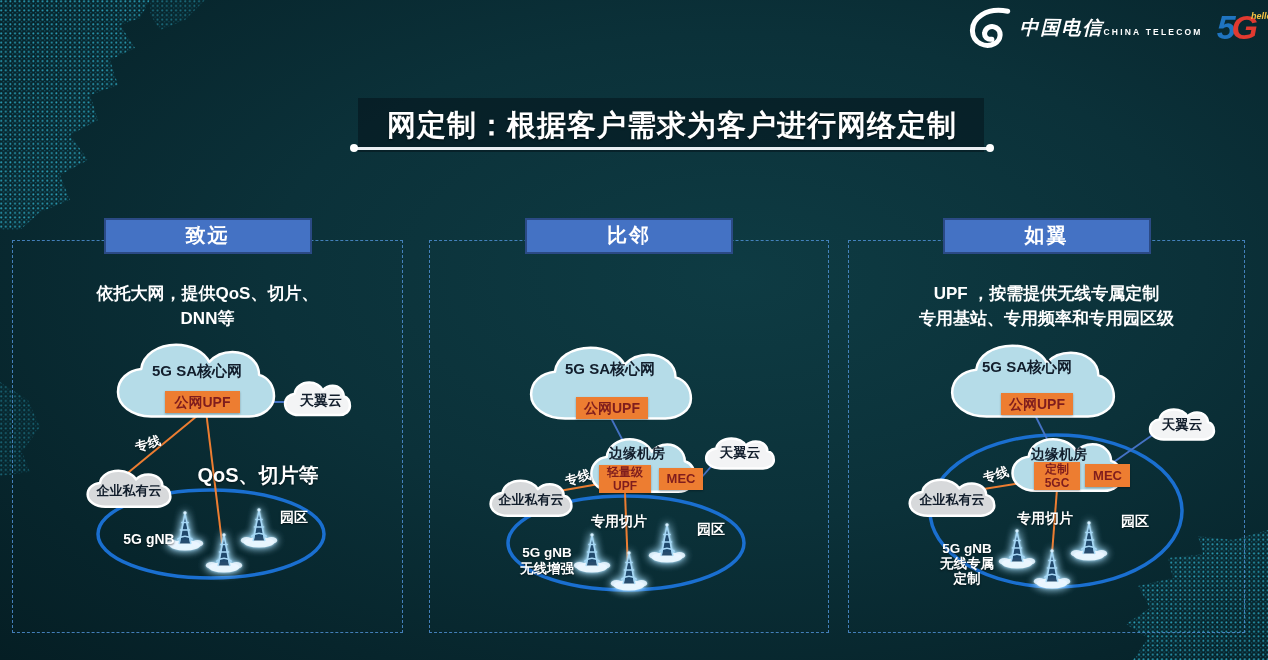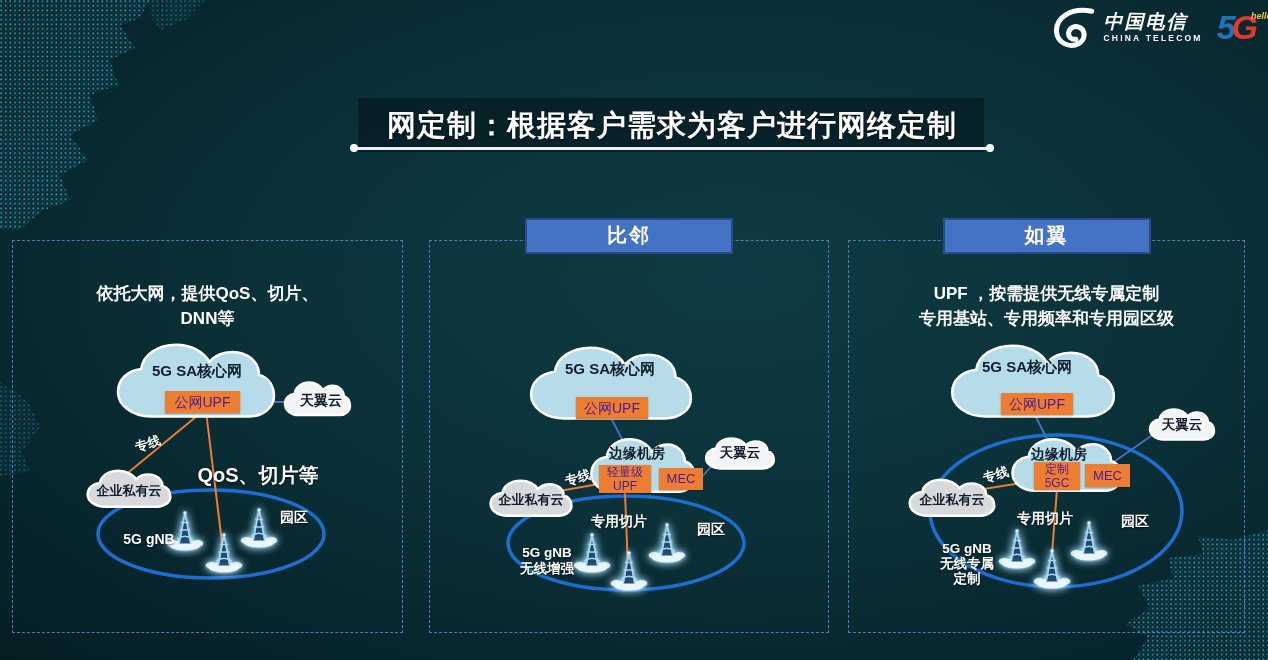--- a/index.html
+++ b/index.html
@@ -5,21 +5,21 @@
   html,body{margin:0;padding:0;background:#041a20;}
   #stage{
     position:relative;width:1268px;height:660px;overflow:hidden;
     font-family:"Liberation Sans", sans-serif;
     background:radial-gradient(ellipse at 58% 42%, #0e3b43 0%, #0b3139 45%, #07252c 78%, #051e24 100%);
   }
   
   .patch{position:absolute;pointer-events:none;}
   
   .logo{position:absolute;top:5px;right:10px;display:flex;align-items:center;gap:8px;}
-  .ct-text{display:flex;flex-direction:column;align-items:flex-start;line-height:1;}
+  .ct-text{display:flex;flex-direction:row;align-items:flex-end;line-height:1;}
   .ct-cn{color:#fff;font-size:19px;font-weight:bold;letter-spacing:2px;font-style:italic;}
   .ct-en{color:#fff;font-size:8.5px;letter-spacing:2.2px;margin-top:3px;font-weight:bold;}
   .mark5g{position:relative;font-weight:bold;font-style:italic;font-size:34px;line-height:1;margin-left:6px;}
   .mark5g .five{color:#1f74c0;}
   .mark5g .gee{color:#e03a30;margin-left:-4px;}
   .mark5g .hello{position:absolute;top:2px;right:-14px;color:#f5c242;font-size:9px;font-style:italic;letter-spacing:0;}
   
   .title-wrap{position:absolute;left:352px;top:94px;width:640px;height:64px;}
   .title-bg{position:absolute;left:6px;top:4px;right:8px;bottom:6px;background:rgba(3,10,16,0.42);}
   .title-text{position:absolute;width:100%;top:12px;text-align:center;color:#fff;font-size:29px;font-weight:bold;letter-spacing:1px;text-shadow:0 1px 2px rgba(0,0,0,.6);}
@@ -34,21 +34,21 @@
     color:#fff;font-size:20px;font-weight:bold;text-align:center;line-height:31px;letter-spacing:2px;
   }
   .panel-desc{position:absolute;left:0;right:0;top:40px;text-align:center;color:#fff;font-size:17px;font-weight:bold;line-height:25px;}
   .diagram{position:absolute;left:0;top:0;width:100%;height:100%;}
   
   .lbl{position:absolute;transform:translate(-50%,-50%);white-space:nowrap;font-weight:bold;}
   .lbl-dark{color:#121e2c;}
   .lbl-white{color:#fff;text-shadow:0 1px 2px rgba(0,0,0,.55);}
   .rot{transform:translate(-50%,-50%) rotate(-16deg);}
   .obox{
-    position:absolute;background:#ed7d31;color:#4c1d95;font-weight:normal;text-align:center;
+    position:absolute;background:#ed7d31;color:#7f1d1d;font-weight:bold;text-align:center;
     box-shadow:0 1px 2px rgba(0,0,0,.3);
   }
   .tower-use{filter:drop-shadow(0 0 4px rgba(150,215,255,.85)) drop-shadow(0 0 1px rgba(200,240,255,.9));}
   svg .cloud-core{fill:#b5dce8;stroke:#ffffff;}
   svg .cloud-white{fill:#f3f4f5;stroke:#ffffff;}
   svg .cloud-gray{fill:#d7d9db;stroke:#ffffff;}
   svg .oline{stroke:#ed7d31;stroke-width:2;fill:none;}
   svg .bline{stroke:#4472c4;stroke-width:1.8;fill:none;}
   svg .ring{stroke:#1a6fd0;stroke-width:3.5;fill:none;}
 </style>
@@ -105,20 +105,21 @@
   <div class="title-wrap">
     <div class="title-bg"></div>
     <div class="title-text">网定制：根据客户需求为客户进行网络定制</div>
     <div class="title-line">
       <span class="dot l"></span>
       <span class="dot r"></span>
     </div>
   </div>
 
   <div class="panel" style="left:12px;width:389px;">
+    <div class="panel-header">致远</div>
     <div class="panel-desc">
       <span style="display:block">依托大网，提供QoS、切片、</span>
       <span style="display:block">DNN等</span>
     </div>
     <svg class="diagram" viewBox="0 0 389 391">
       <ellipse class="ring" cx="198" cy="293" rx="113" ry="44"></ellipse>
       <line class="bline" x1="226" y1="161" x2="284" y2="161"></line>
       <line class="oline" x1="190" y1="170" x2="105" y2="240"></line>
       <line class="oline" x1="193" y1="170" x2="210" y2="310"></line>
       <use href="#cloud" class="cloud-core" x="100" y="98" width="166" height="86"></use>

